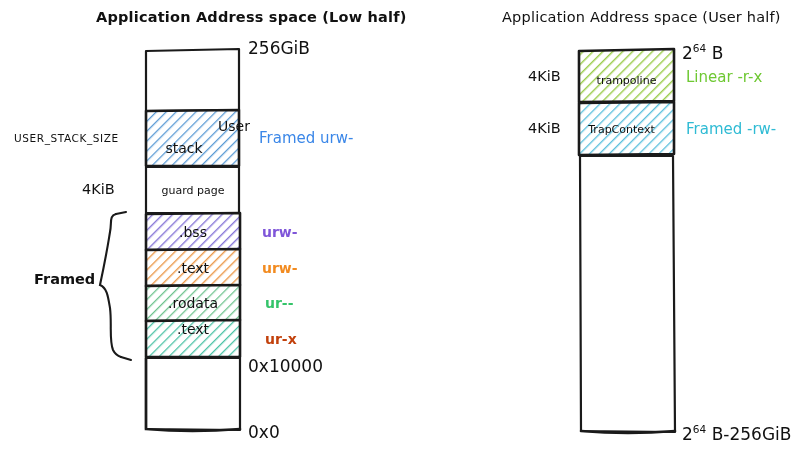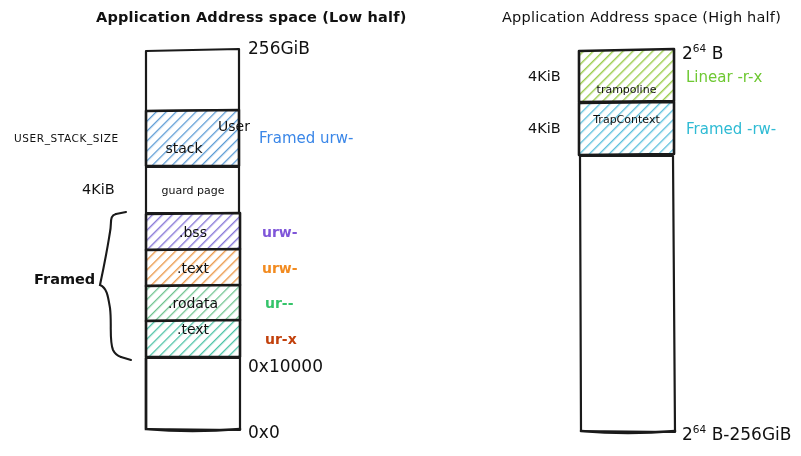--- a/index.html
+++ b/index.html
@@ -183,28 +183,28 @@
 
   <div class="lbl perm" style="left:262px; top:225px; color:#7f56d9;">urw-</div>
   <div class="lbl perm" style="left:262px; top:261px; color:#f28b20;">urw-</div>
   <div class="lbl perm" style="left:265px; top:296px; color:#35c46a;">ur--</div>
   <div class="lbl perm" style="left:265px; top:332px; color:#c2410c;">ur-x</div>
 
   <div class="lbl addr" style="left:248px; top:358px;">0x10000</div>
 
   <div class="lbl addr" style="left:248px; top:424px;">0x0</div>
 
-  <div class="lbl title" style="left:502px; top:10px;">Application Address space (High half)</div>
+  <div class="lbl title" style="left:502px; top:10px;">Application Address space (User half)</div>
 
   <div class="lbl addr" style="left:682px; top:43px;"><span>2</span><sup>64</sup><span> B</span></div>
 
   <div class="lbl sizelbl" style="left:528px; top:69px;">4KiB</div>
   <div class="lbl sizelbl" style="left:528px; top:121px;">4KiB</div>
 
-  <div class="blockname sm" style="left:579px; top:83px; width:95px;">trampoline</div>
-  <div class="blockname sm" style="left:579px; top:113px; width:95px;">TrapContext</div>
+  <div class="blockname sm" style="left:579px; top:74px; width:95px;">trampoline</div>
+  <div class="blockname sm" style="left:579px; top:123px; width:85px;">TrapContext</div>
 
   <div class="lbl bigperm" style="left:686px; top:70px; color:#6ec832;">Linear -r-x</div>
   <div class="lbl bigperm" style="left:686px; top:122px; color:#2fbbd4;">Framed -rw-</div>
 
   <div class="lbl addr" style="left:682px; top:424px;"><span>2</span><sup>64</sup><span> B-256GiB</span></div>
 
 </div>
 
 </body></html>

